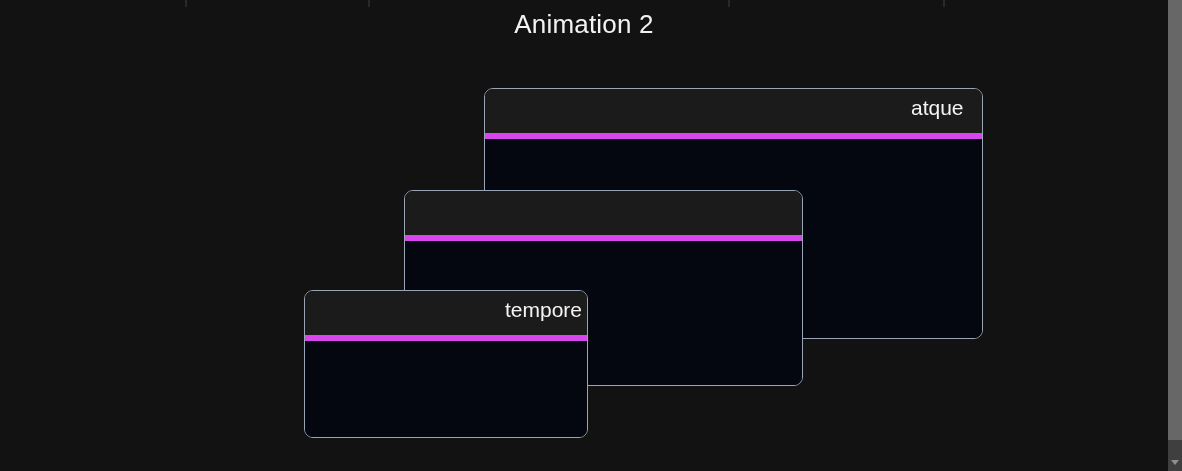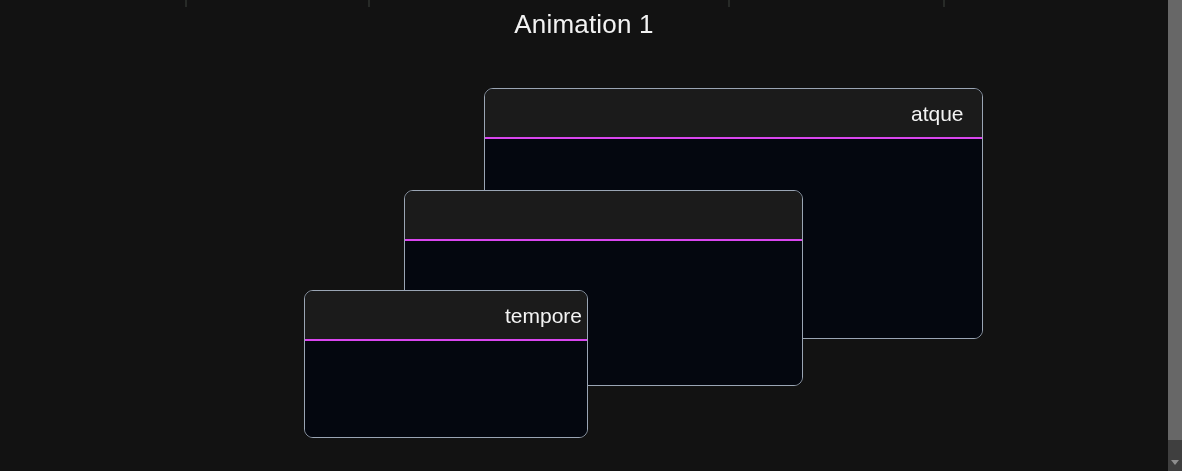--- a/index.html
+++ b/index.html
@@ -42,24 +42,24 @@
   
   .card {
     position: absolute;
     border: 1px solid #9aa5b4;
     border-radius: 9px;
     background: #04070f;
     overflow: hidden;
   }
   .card-header {
     display: flex;
-    align-items: flex-start;
+    align-items: flex-end;
     height: 50px;
     background: #1b1b1b;
-    border-bottom: 2px solid #d946ef;
+    border-bottom: 6px solid #d946ef;
   }
   .card-header-spacer {
     flex: 1 1 auto;
     border-right: 1px solid #9aa5b4;
   }
   .card-header-label {
     flex: 0 0 auto;
     display: flex;
     align-items: center;
     justify-content: center;
@@ -113,21 +113,21 @@
 
 <div id="root">
 
   <div id="top-ticks">
       <div class="top-tick" style="left: 185px;"></div>
       <div class="top-tick" style="left: 368px;"></div>
       <div class="top-tick" style="left: 728px;"></div>
       <div class="top-tick" style="left: 943px;"></div>
     </div>
 
-  <div id="page-title">Animation 1</div>
+  <div id="page-title">Animation 2</div>
 
   <div id="cards">
       <div class="card" style="left: 484px; top: 88px; width: 499px; height: 251px; z-index: 1;">
         <div class="card-header" style="height: 50px;">
           <div class="card-header-spacer" style="flex: 0 0 410px;"></div>
           <div class="card-header-label">atque</div>
         </div>
         <div class="card-body" style="height: 200px;"></div>
       </div>
       <div class="card" style="left: 404px; top: 190px; width: 399px; height: 196px; z-index: 2;">

